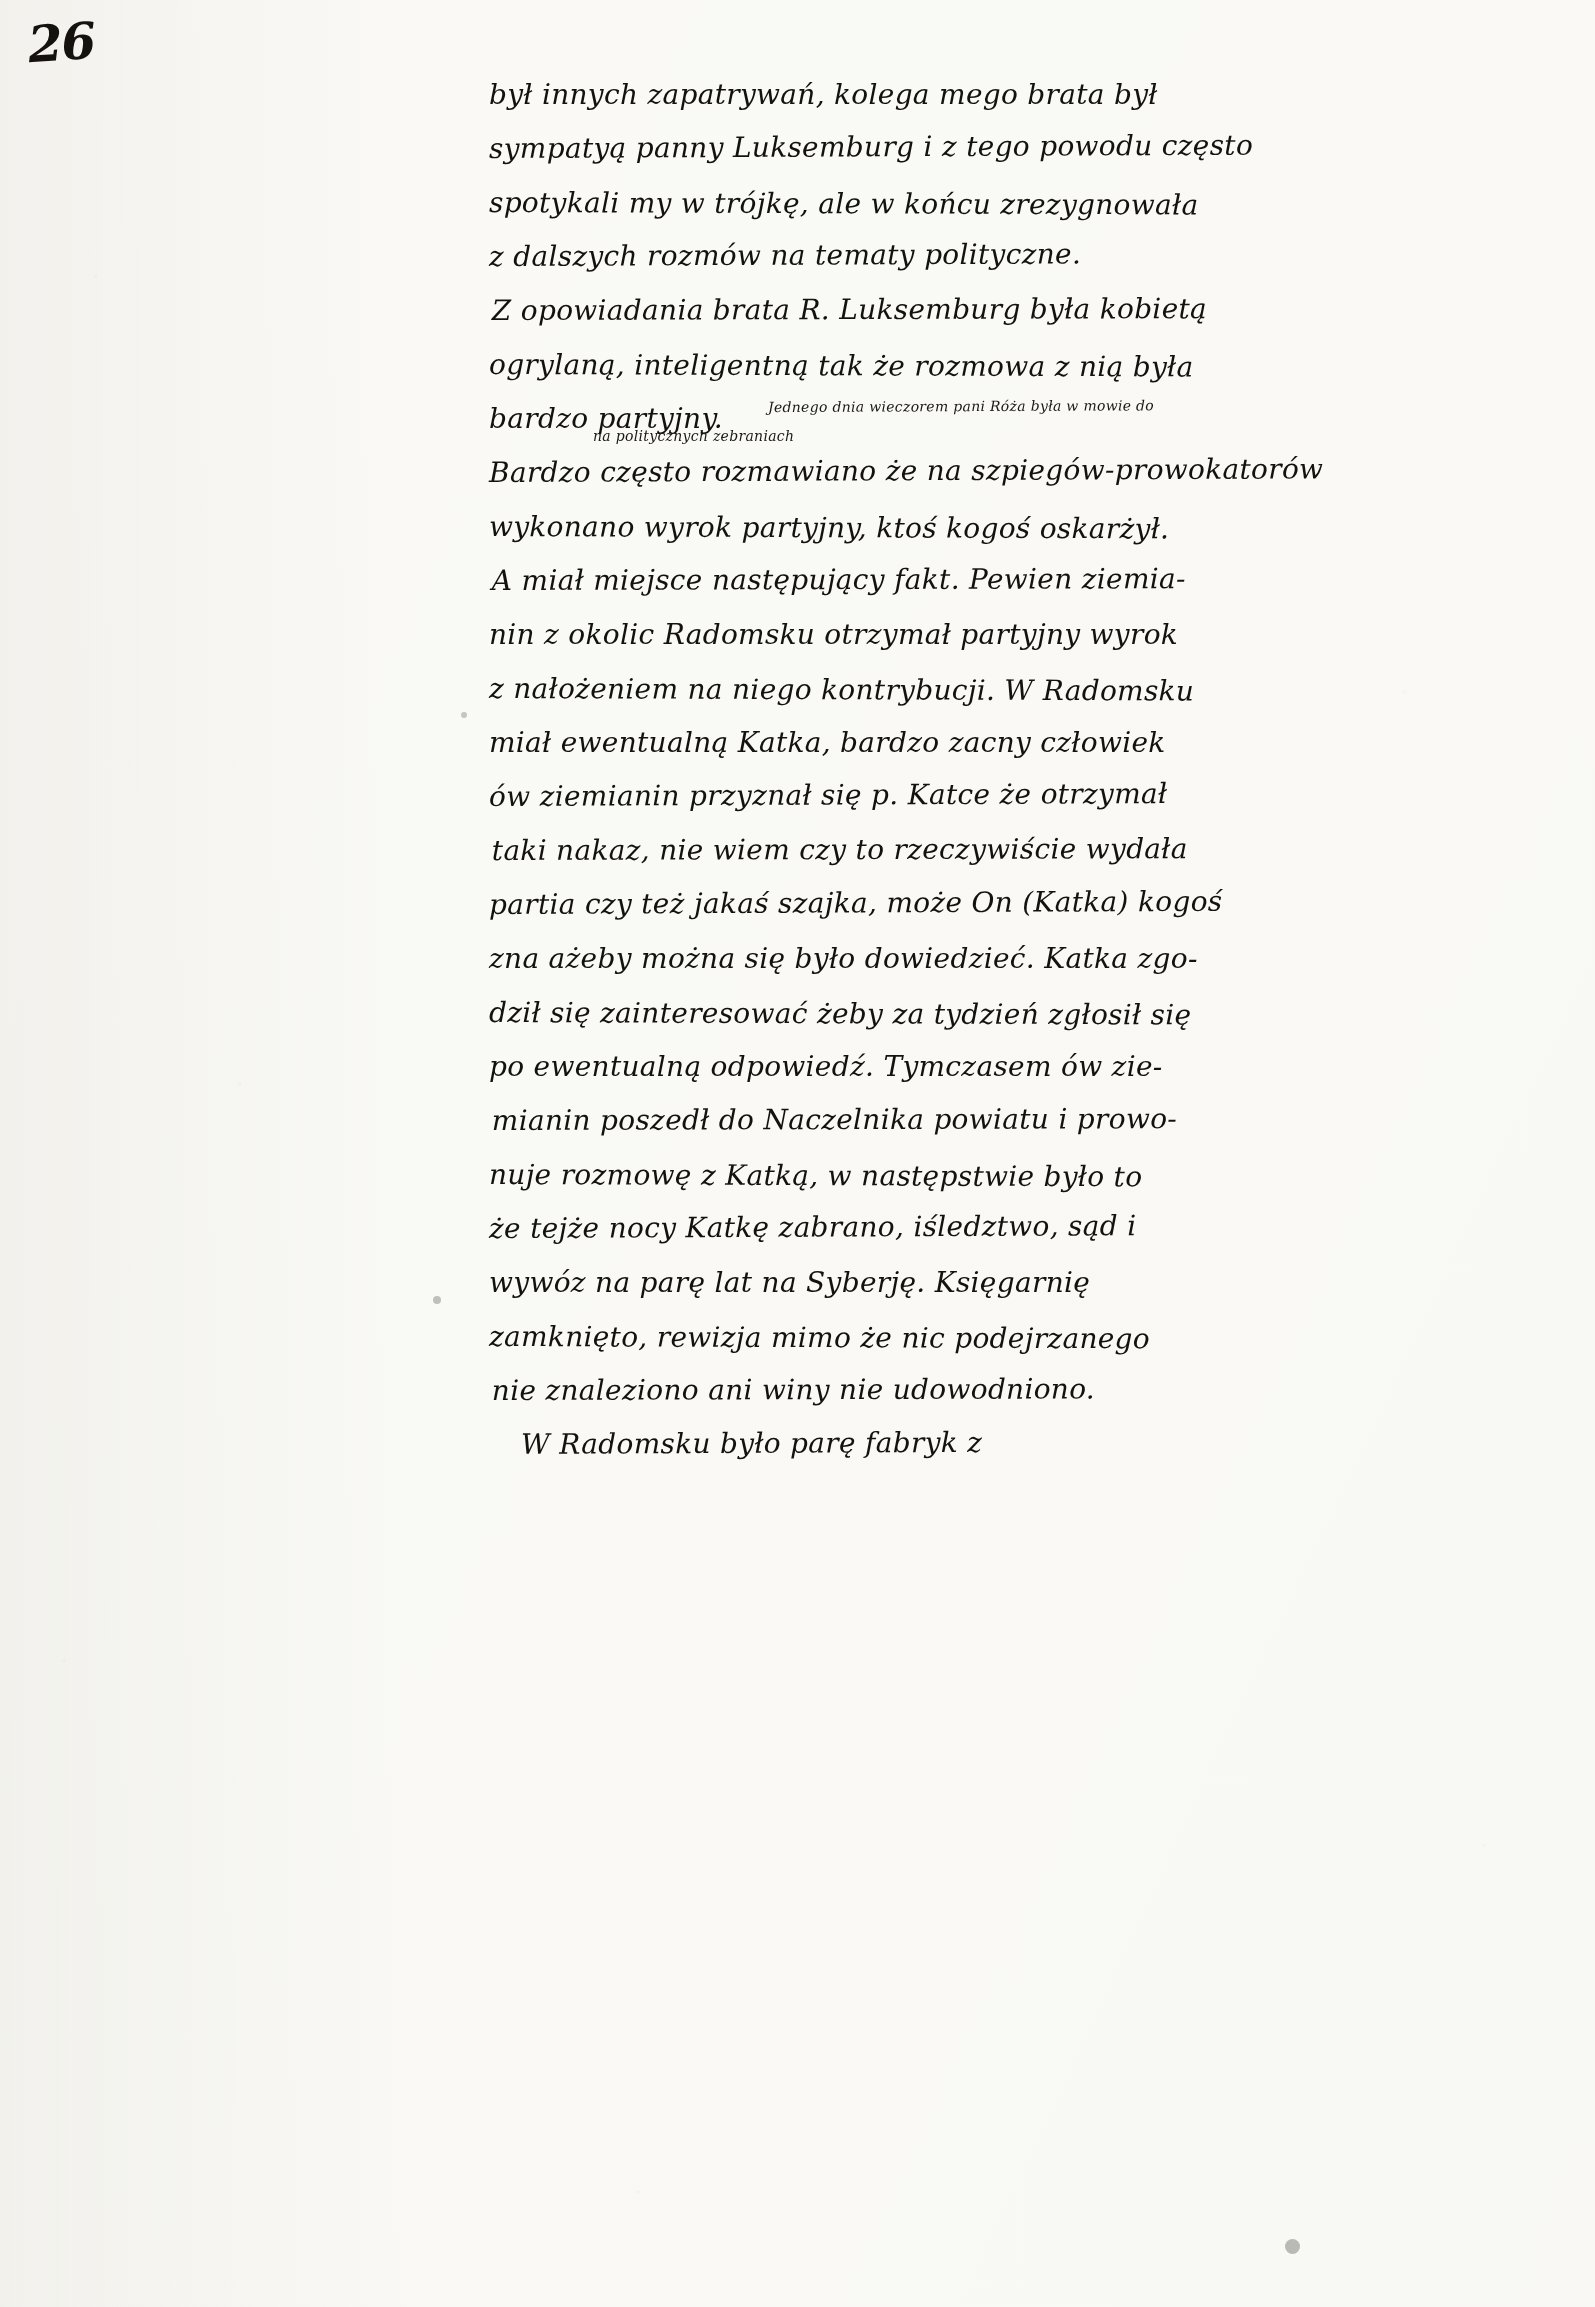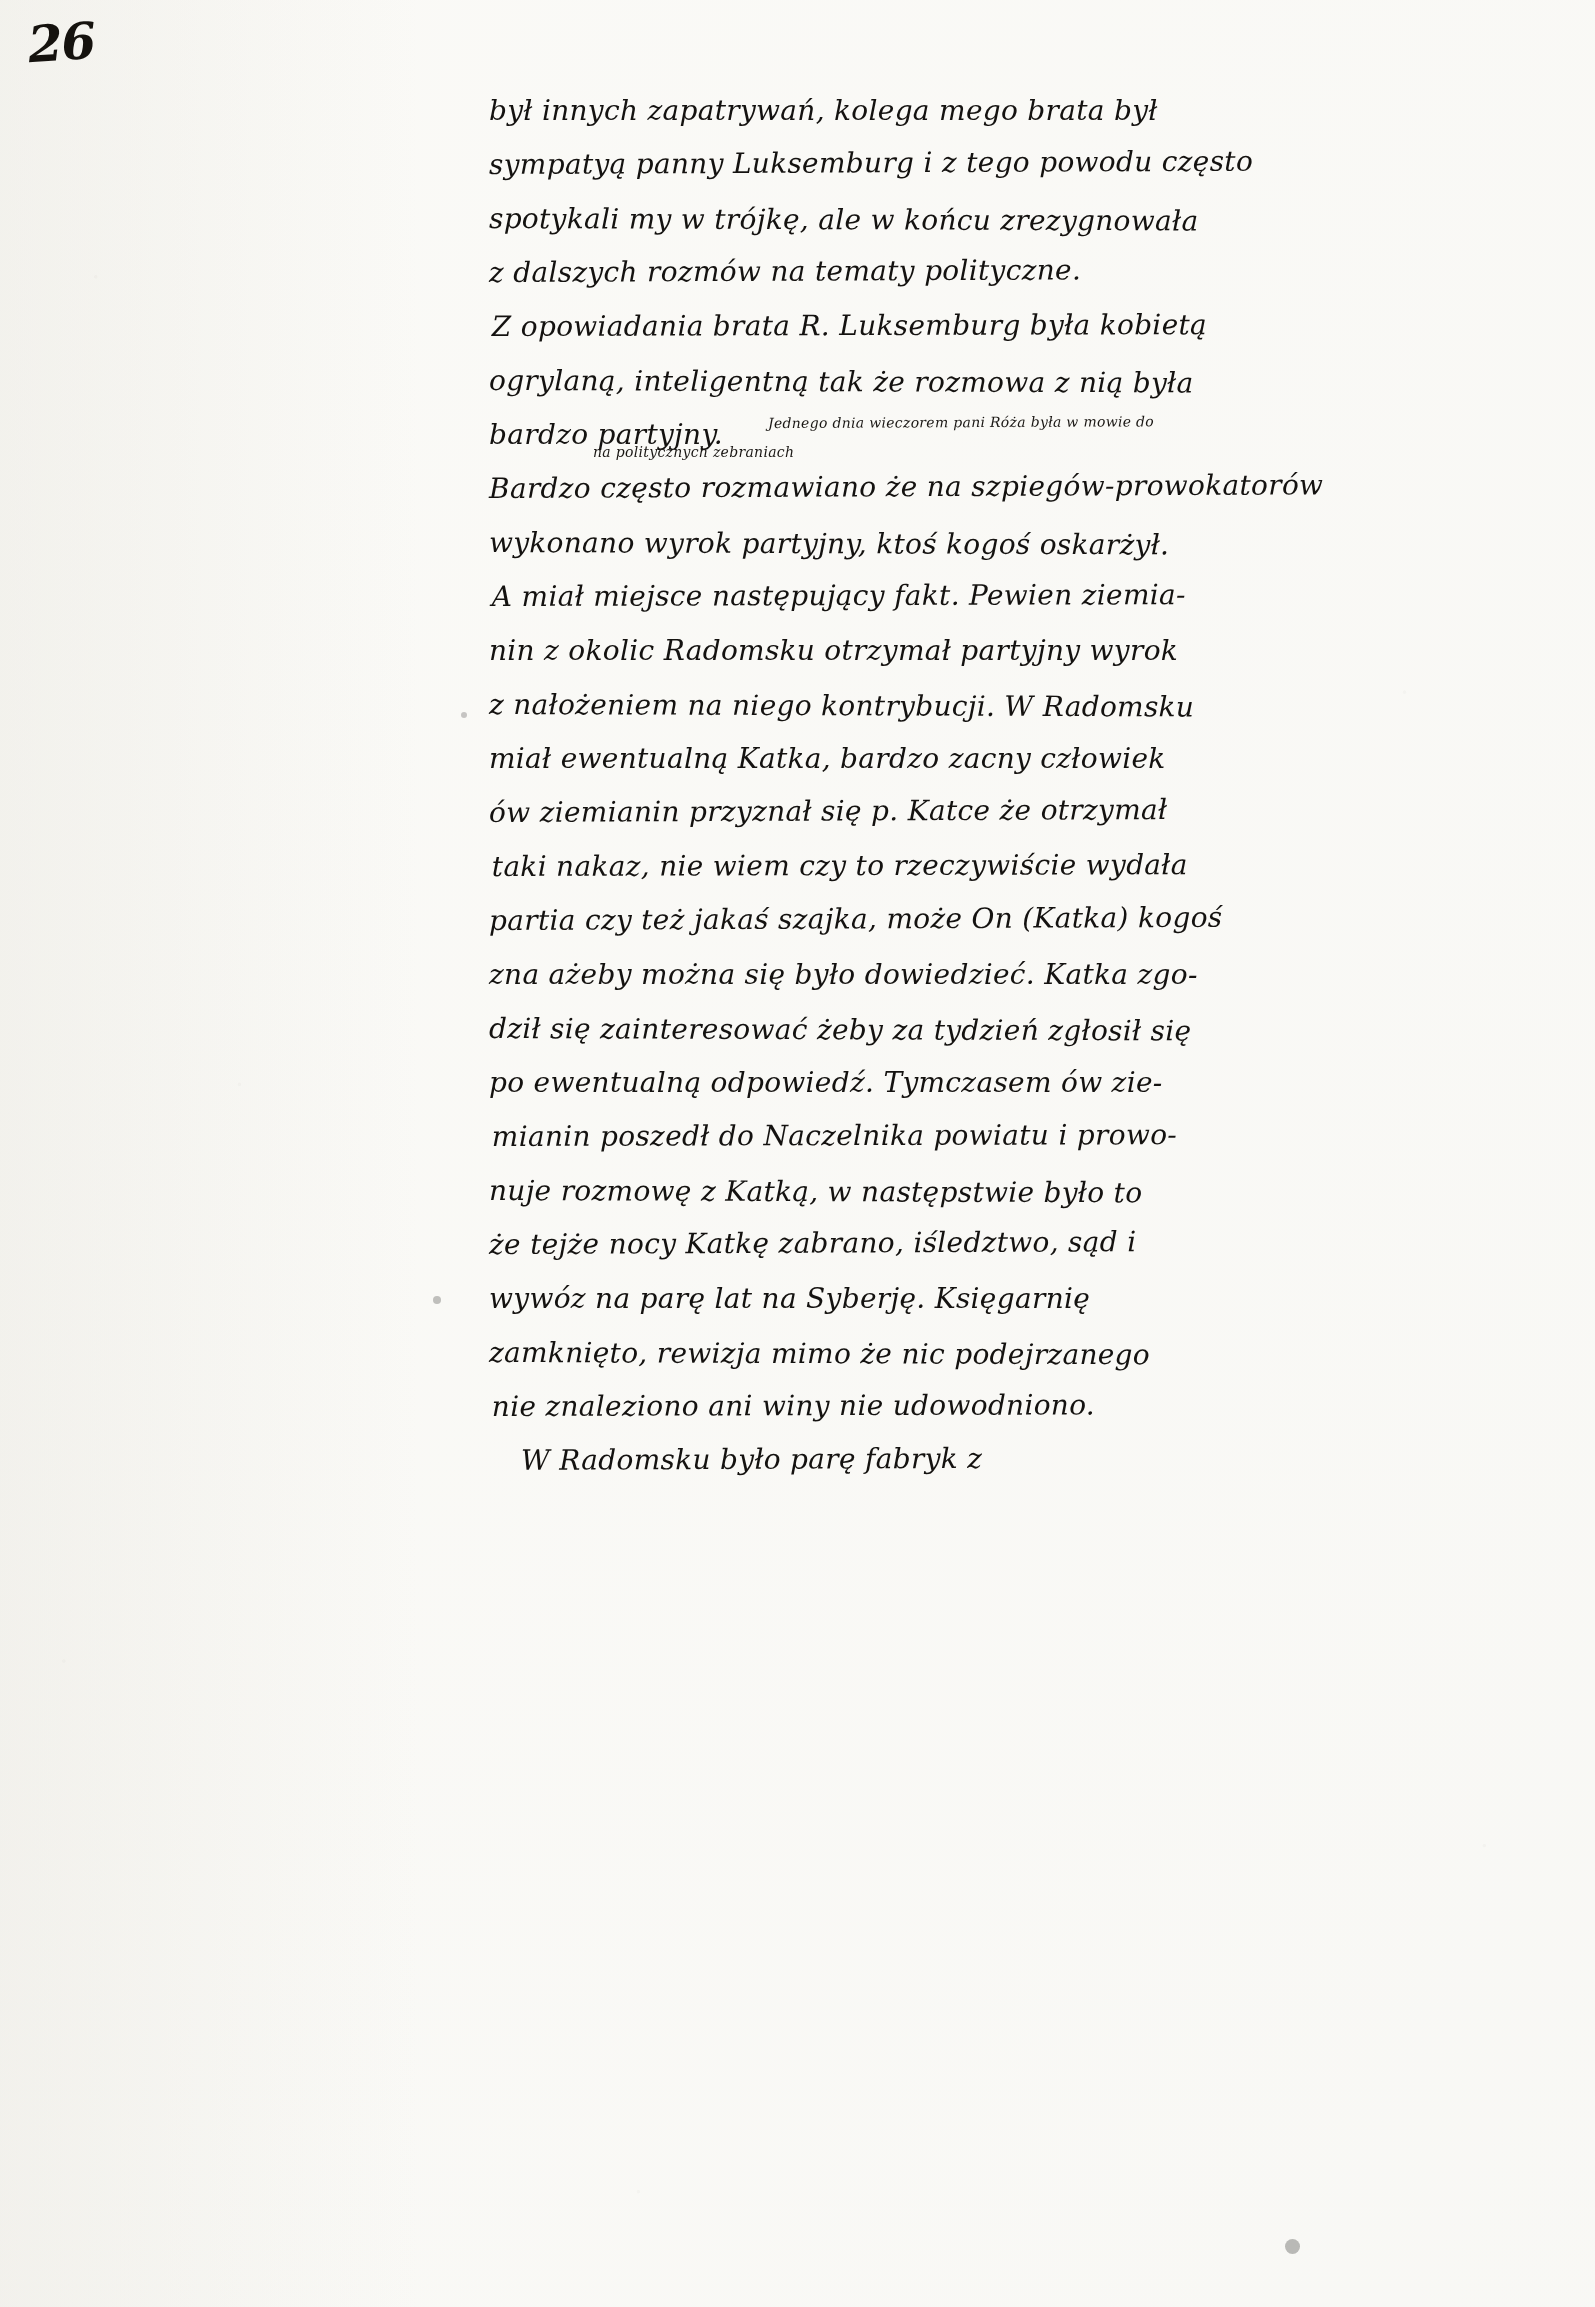--- a/index.html
+++ b/index.html
@@ -48,21 +48,21 @@
     font-style: italic;
     font-weight: 700;
     color: #15120e;
     letter-spacing: -1.4px;
     transform: rotate(-4deg);
   }
 
   .text-block {
     position: absolute;
     left: 489px;
-    top: 84px;
+    top: 68px;
     width: 1048px;
   }
 
   .line {
     position: relative;
     font-family: "DejaVu Serif", serif;
     font-style: italic;
     font-size: 28px;
     line-height: 54px;
     color: #141210;

